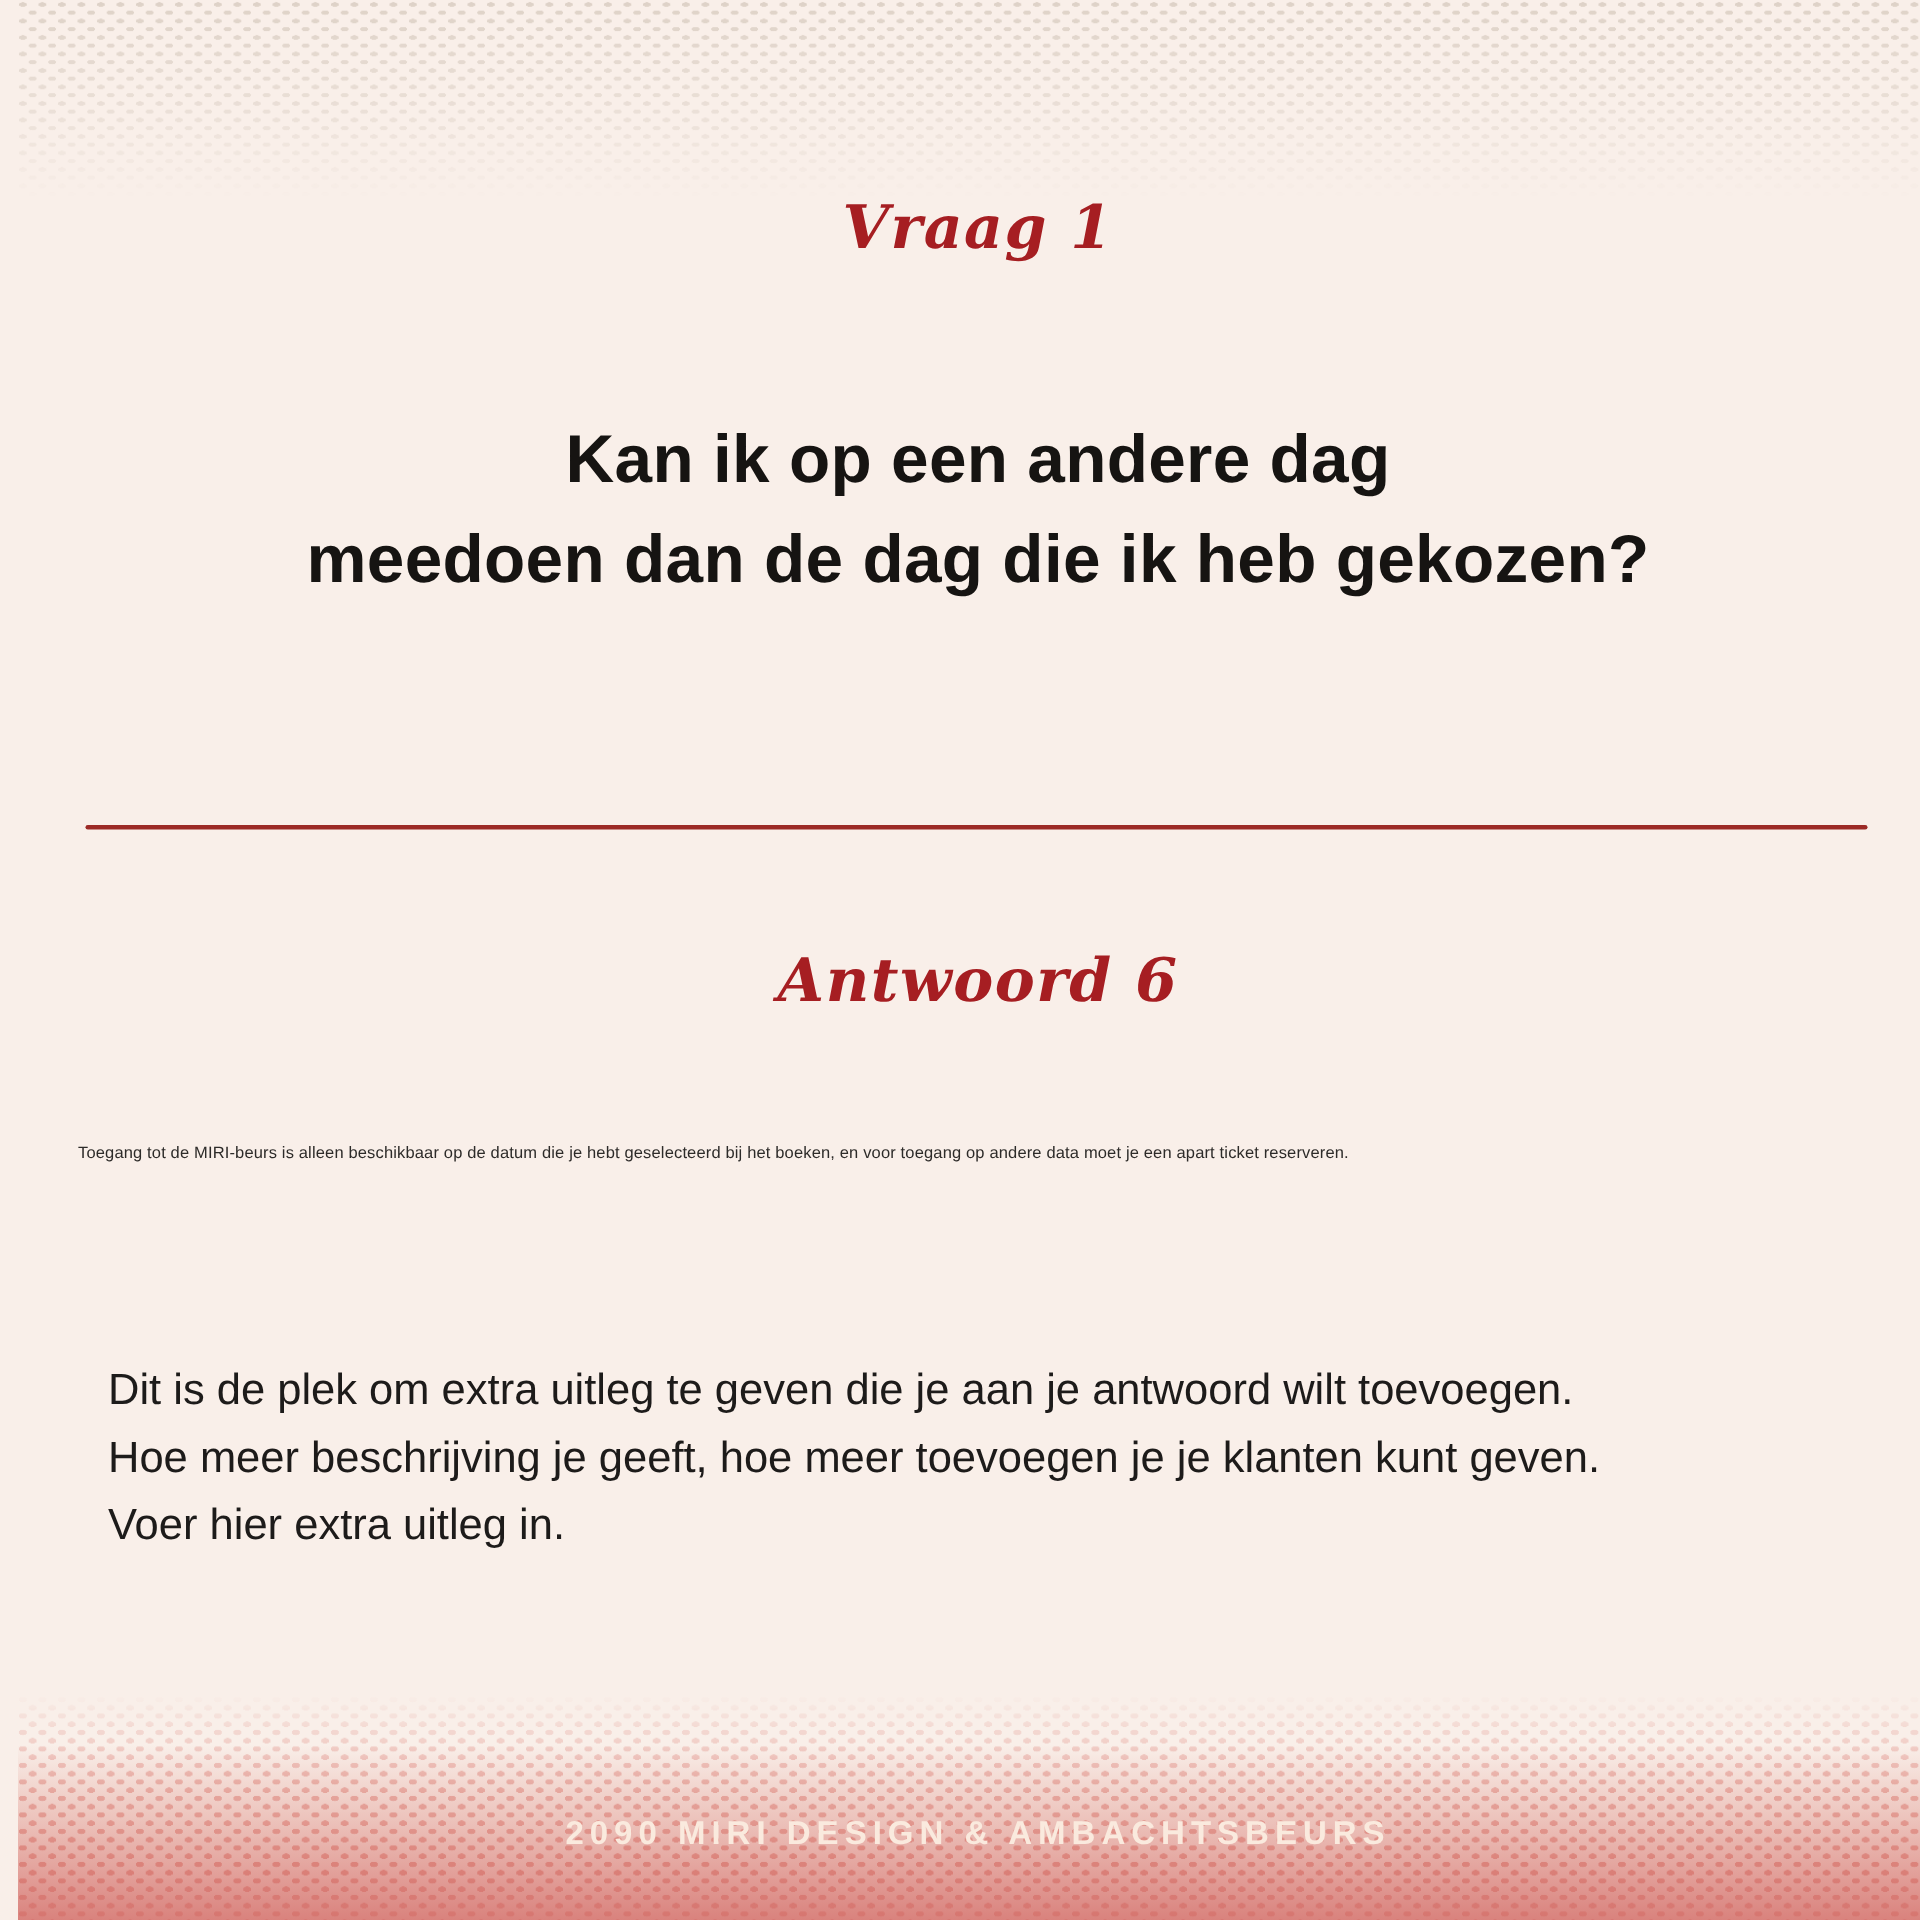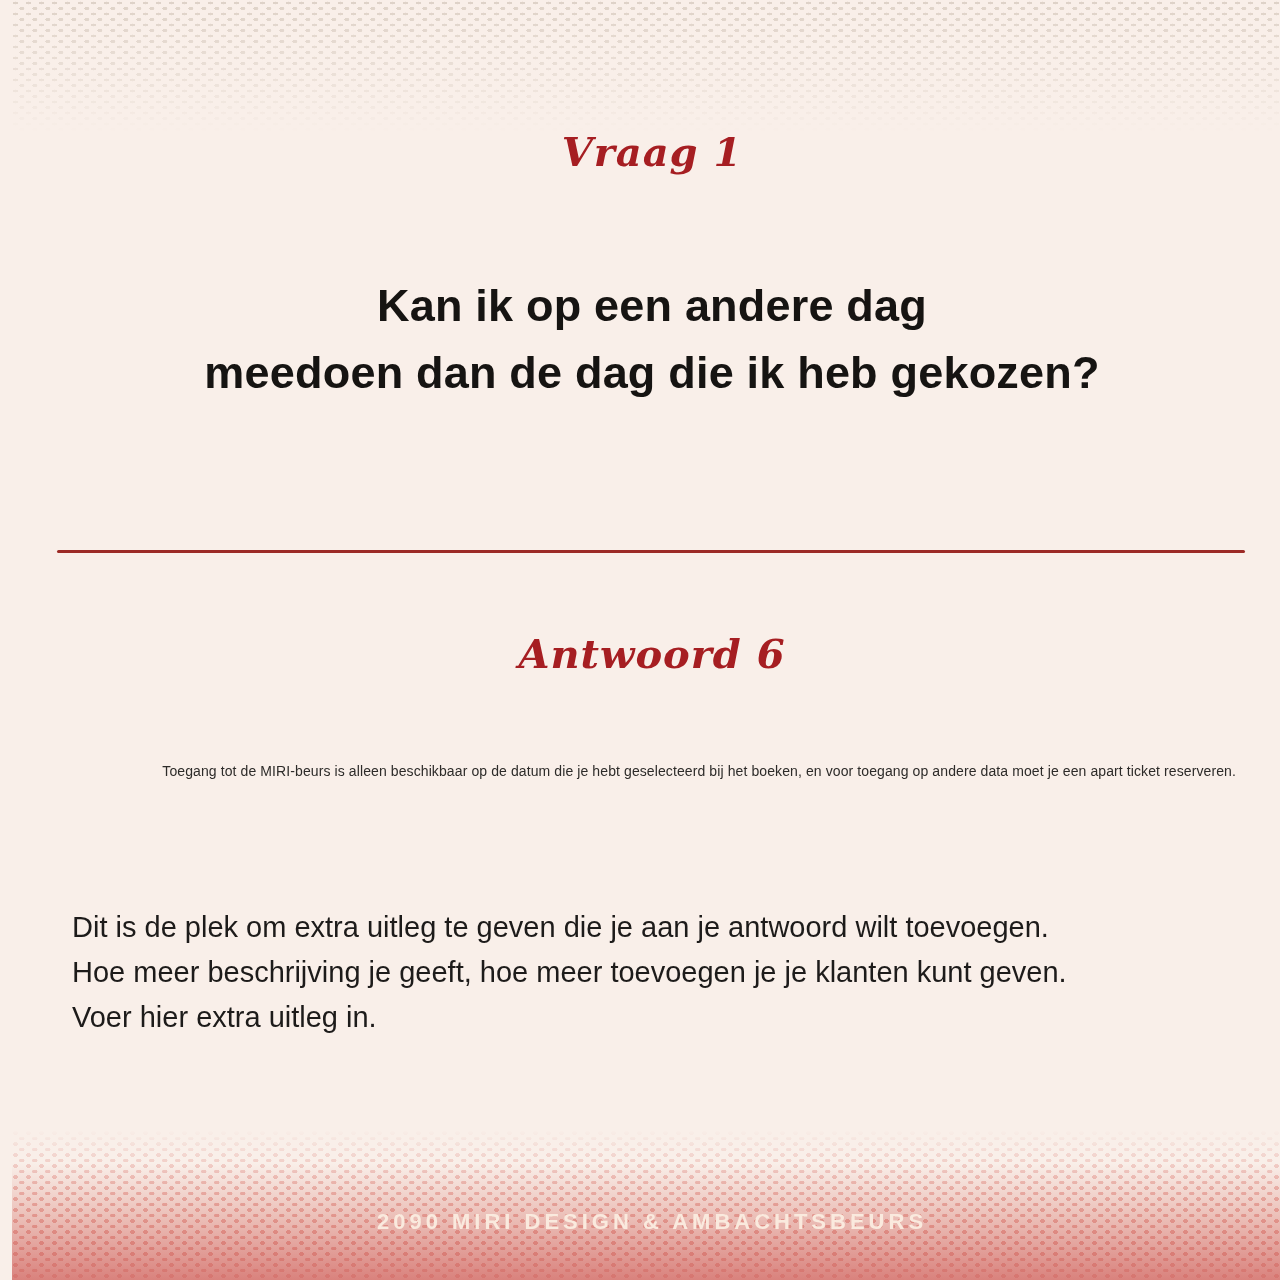--- a/index.html
+++ b/index.html
@@ -70,23 +70,23 @@
   }
 
   .divider {
     position: absolute; top: 550px; left: 45px; right: 47px;
     height: 3px;
     background: #9c2a26;
     border-radius: 2px;
   }
 
   .answer-note {
-    position: absolute; top: 763px; left: 40px; right: 56px;
-    text-align: right;
-    font-size: 14px;
+    position: absolute; top: 763px; left: 40px; right: 44px;
+    text-align: left;
+    font-size: 11px;
     color: #2d2b29;
     letter-spacing: 0.1px;
   }
 
   .answer-detail {
     position: absolute; top: 905px; left: 60px; right: 60px;
     text-align: left;
     font-size: 29px;
     line-height: 45px;
     color: #1d1b1a;

